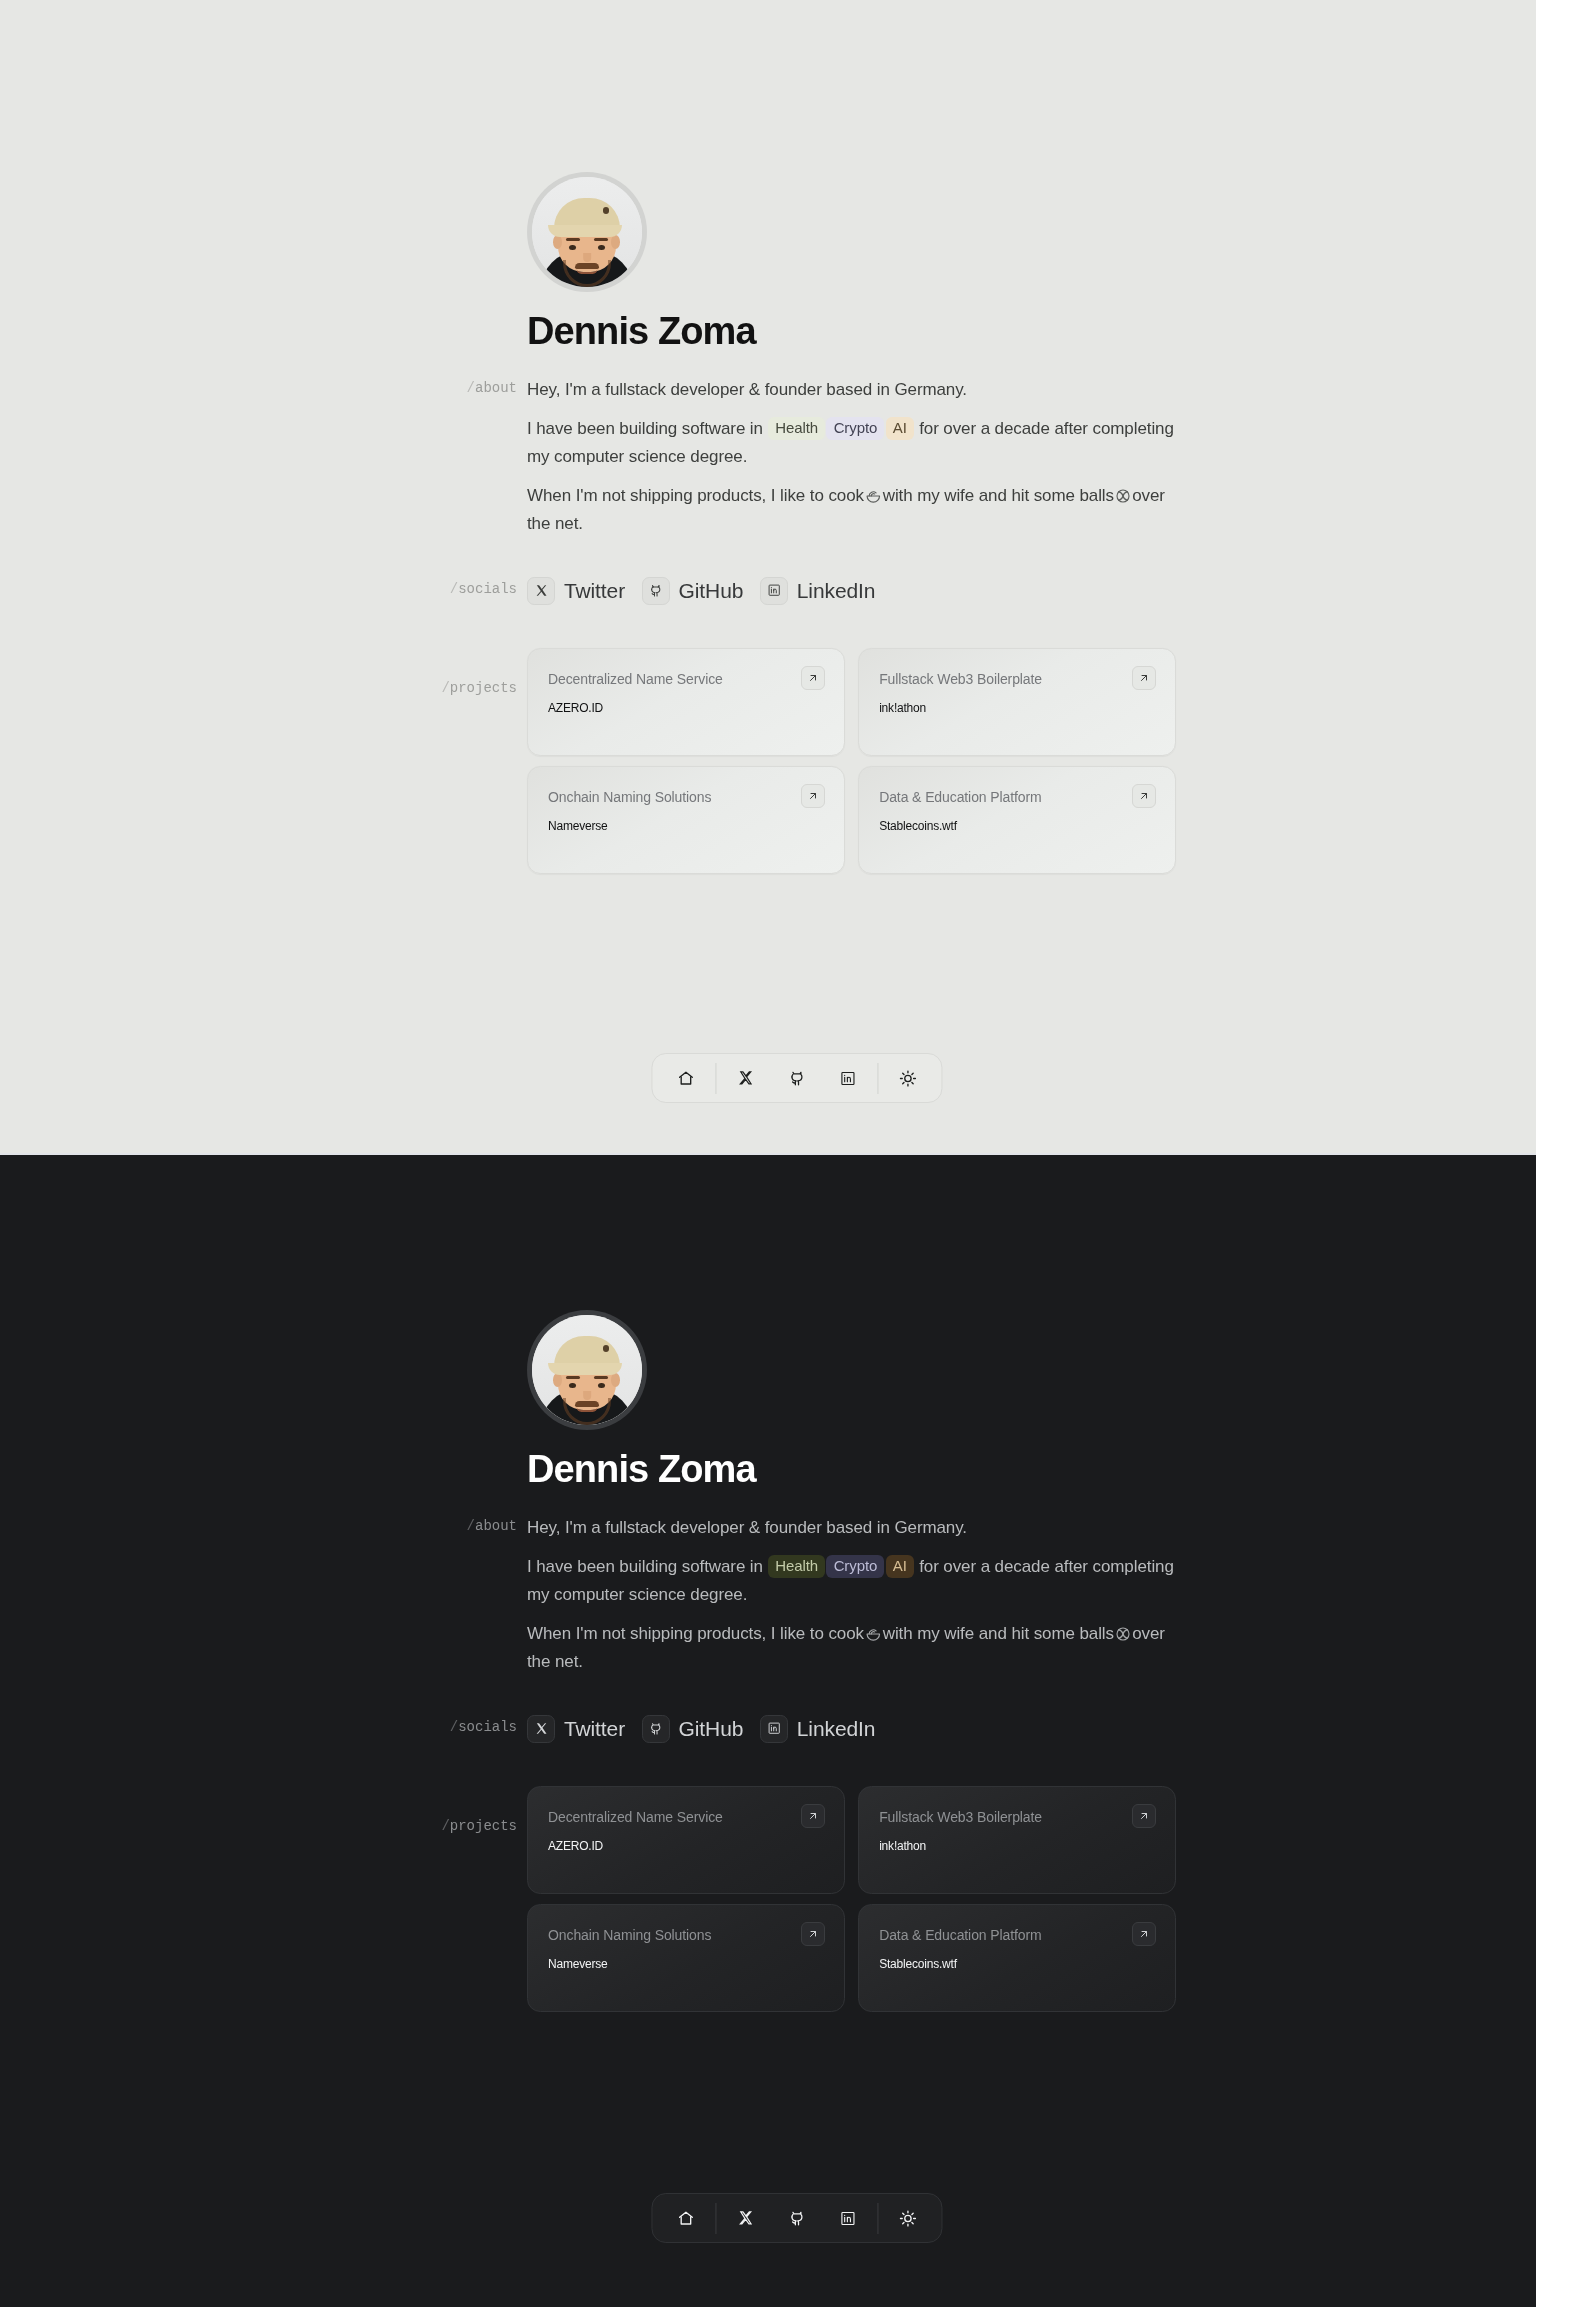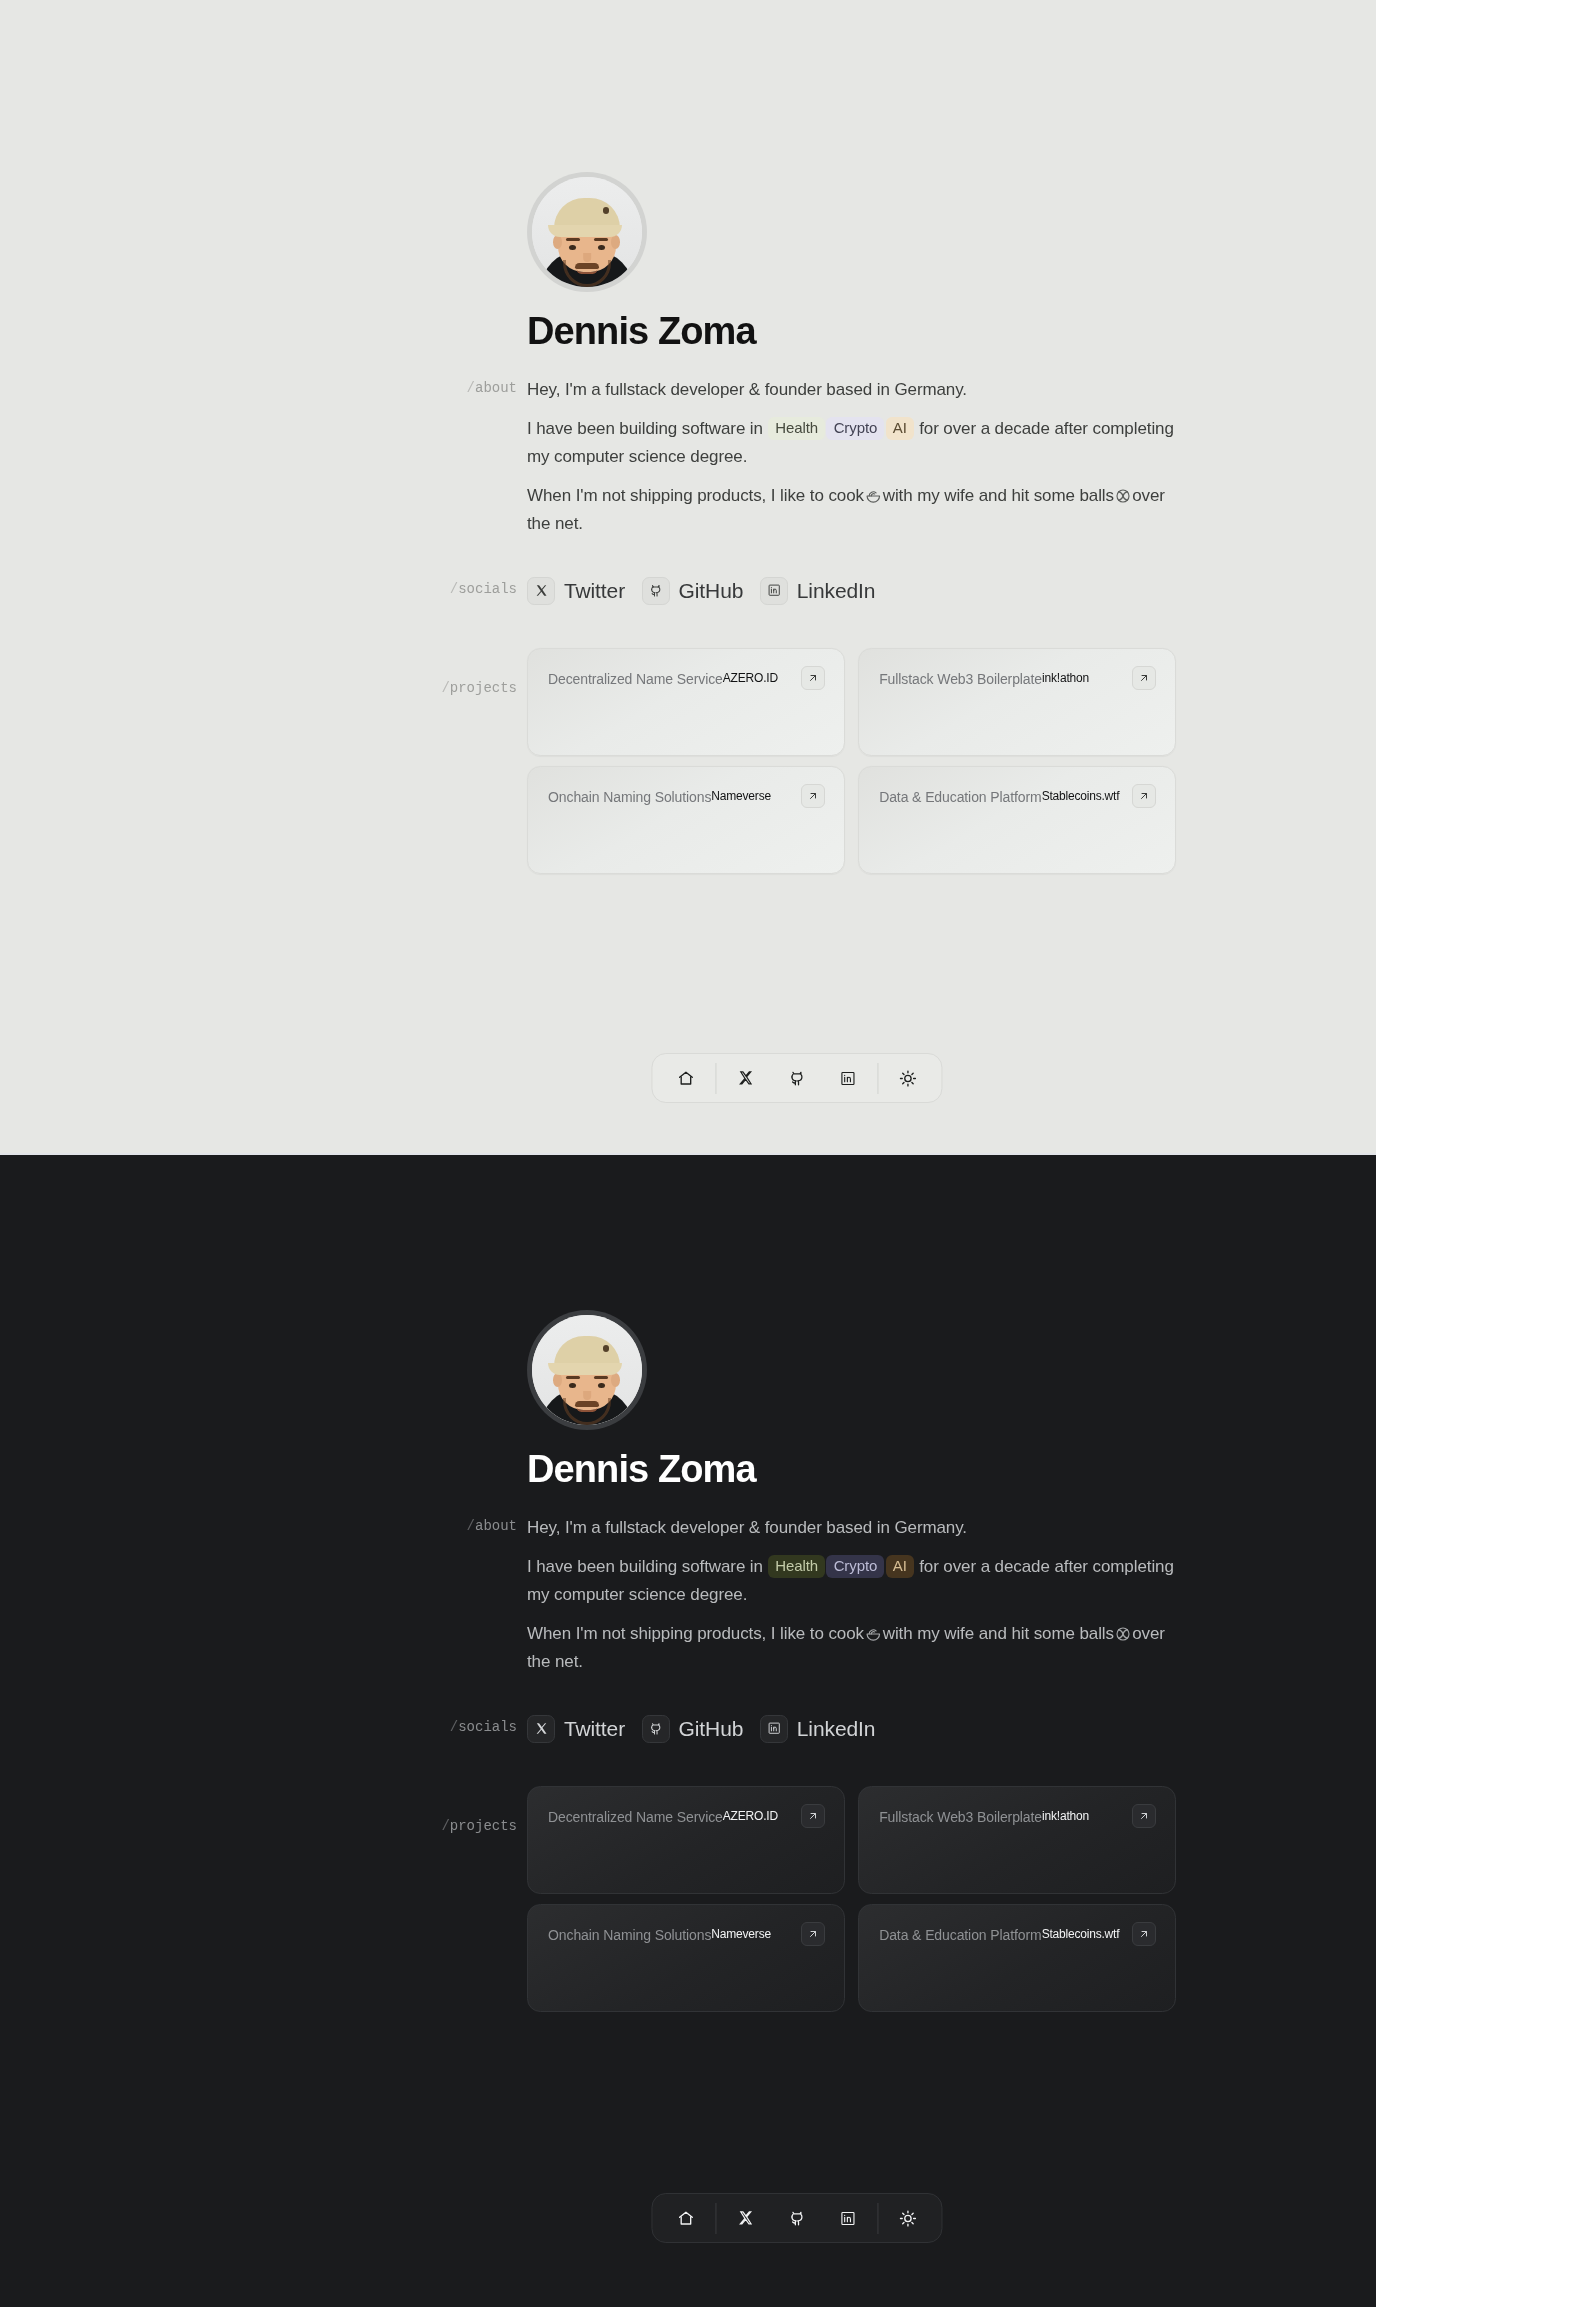--- a/index.html
+++ b/index.html
@@ -14,21 +14,21 @@
   }
 
   .viewport {
     width: 1594px;
     position: relative;
     overflow: hidden;
   }
 
   
   .theme-pane {
-    width: 1376px;
+    width: 1536px;
     position: relative;
   }
   .theme-pane.light {
     height: 1153px;
     background: #e6e7e4;
   }
   .theme-pane.dark {
     height: 1154px;
     background: #1a1b1d;
     border-top: 2.2px solid #e2e4e8;
@@ -228,21 +228,21 @@
     gap: 10px 13.3px;
     width: 649px;
   }
   .proj-card {
     position: relative;
     height: 108px;
     border-radius: 13.3px;
     padding: 22px 20px;
     cursor: pointer;
     display: flex;
-    flex-direction: row;
+    flex-direction: column;
     justify-content: flex-start;
   }
   .light .proj-card {
     background: linear-gradient(150deg, #e0e1de 0%, #e9ebe9 45%, #eef0ee 100%);
     border: 0.6px solid #dadbd8;
     box-shadow: 0 0.6px 1.1px rgba(0,0,0,.04);
   }
   .dark .proj-card {
     background: linear-gradient(150deg, #2c2d2f 0%, #232426 55%, #1e1f21 100%);
     border: 0.6px solid #313336;

